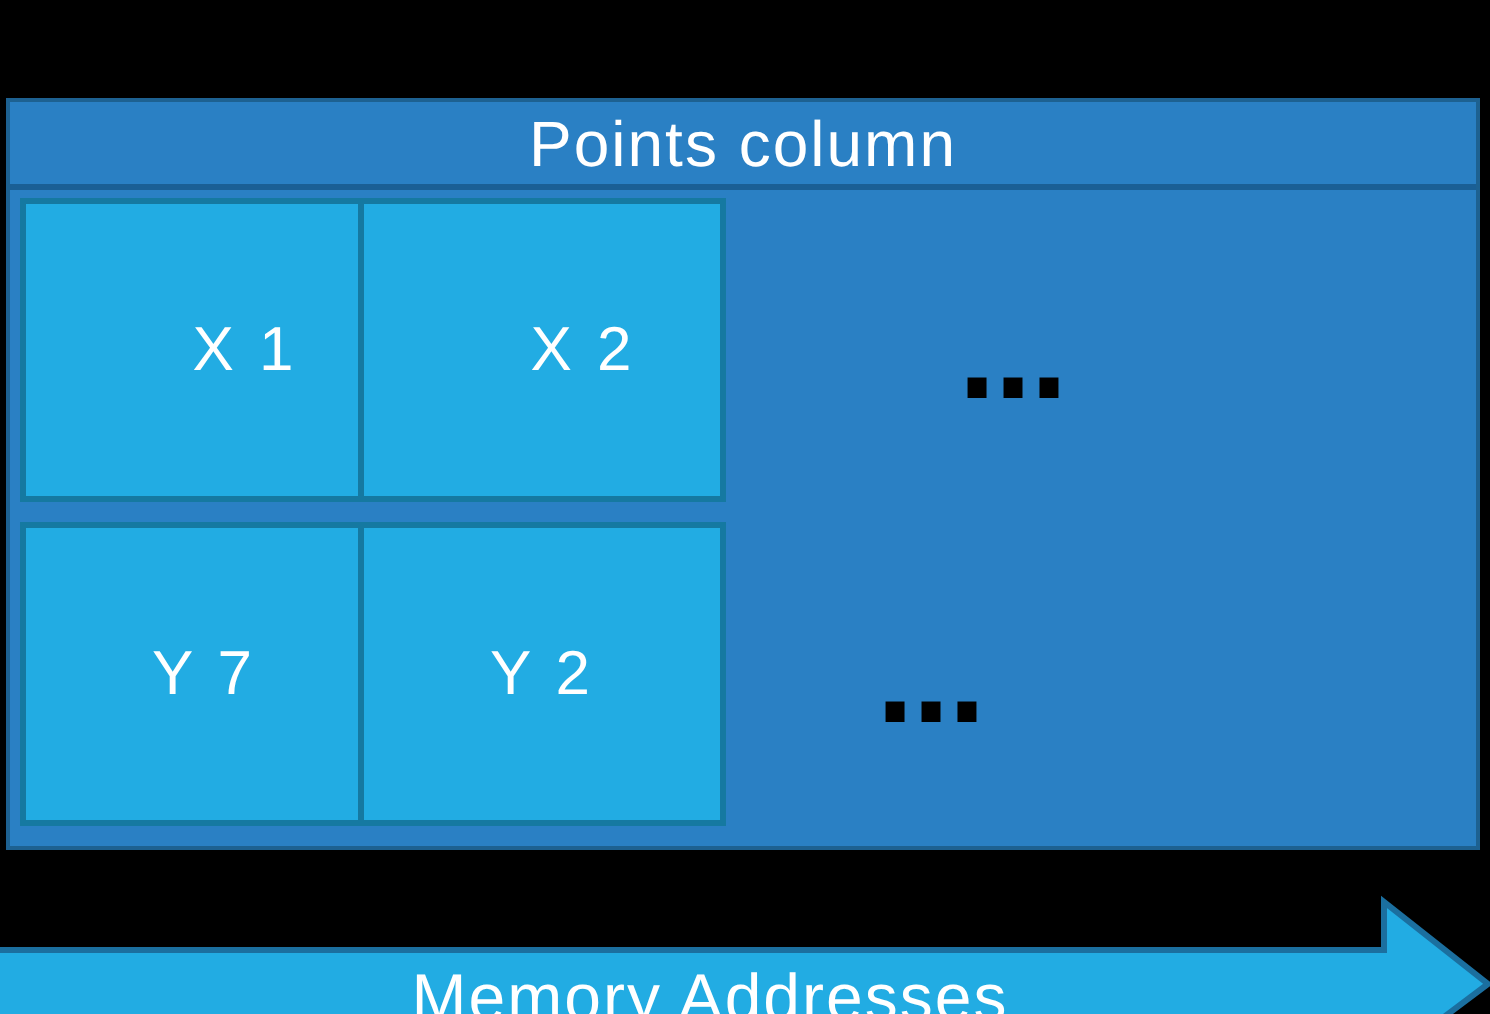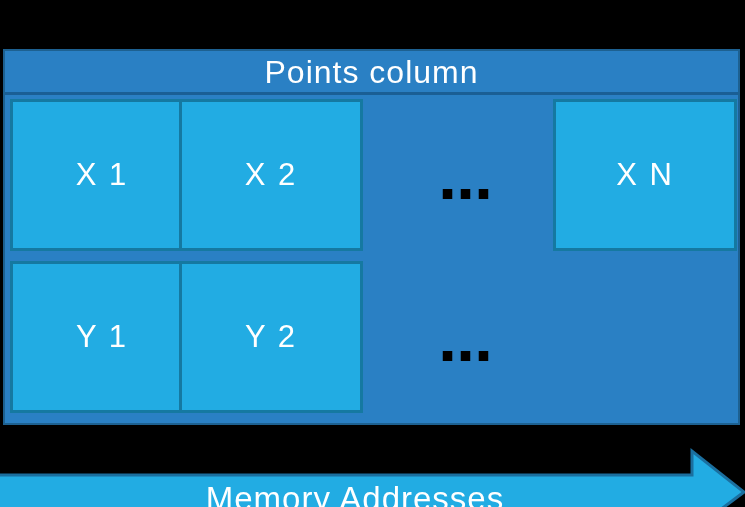--- a/index.html
+++ b/index.html
@@ -40,21 +40,21 @@
   }
   .cell{
     position:absolute;width:184px;height:152px;
     box-sizing:border-box;
     background:var(--cell-fill);
     border:3px solid var(--cell-border);
     display:flex;align-items:center;justify-content:center;
     color:var(--label-text);
     font-size:31px;letter-spacing:2px;
   }
-  .row1{top:48px;}
+  .row1{top:48px;padding-left:41px;}
   .row2{top:210px;}
   .col1{left:5px;}
   .col2{left:174px;}
   .colN{left:548px;}
   .ellipsis-box{
     position:absolute;left:373px;width:175px;height:152px;
     display:flex;align-items:center;justify-content:center;
   }
   .ellipsis-box span{
     color:var(--ellipsis);
@@ -91,26 +91,23 @@
 
     <div class="cell row1 col1">
       <span>X 1</span>
     </div>
     <div class="cell row1 col2">
       <span>X 2</span>
     </div>
     <div class="ellipsis-box row1" style="top:48px">
       <span>…</span>
     </div>
-    <div class="cell row1 colN">
-      <span>X N</span>
-    </div>
 
     <div class="cell row2 col1">
-      <span>Y 1</span>
+      <span>Y 7</span>
     </div>
     <div class="cell row2 col2">
       <span>Y 2</span>
     </div>
     <div class="ellipsis-box row2" style="top:210px">
       <span>…</span>
     </div>
 
   </div>
 

